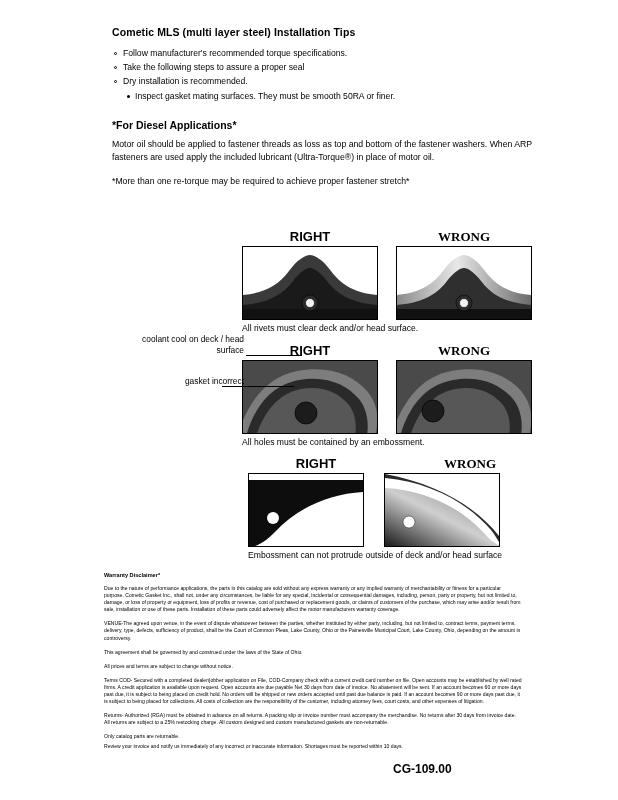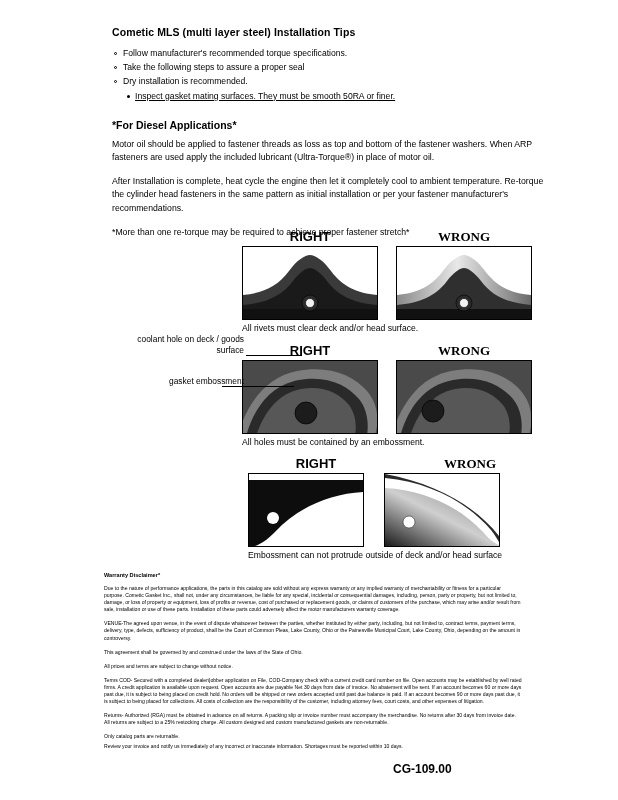--- a/index.html
+++ b/index.html
@@ -53,21 +53,20 @@
     width: 3px;
     height: 3px;
     border: 1px solid #000;
     border-radius: 50%;
     box-sizing: border-box;
   }
   ul.sub {
     list-style: none;
     margin: 0;
     padding: 0 0 0 13px;
-    text-decoration: underline;
   }
   ul.sub li {
     font-size: 8.6px;
     line-height: 13.2px;
     position: relative;
     padding-left: 10px;
   }
   ul.sub li::before {
     content: "";
     position: absolute;
@@ -196,21 +195,20 @@
       <li class="hollow">Follow manufacturer's recommended torque specifications.</li>
       <li class="hollow">Take the following steps to assure a proper seal</li>
       <li class="hollow">Dry installation is recommended.</li>
     </ul>
     <ul class="sub">
       <li>Inspect gasket mating surfaces.  They must be smooth 50RA or finer.</li>
     </ul>
 
     <h2 class="subhead">*For Diesel Applications*</h2>
     <p class="body">Motor oil should be applied to fastener threads as loss as top and bottom of the fastener washers.  When ARP fasteners are used apply the included lubricant (Ultra-Torque®) in place of motor oil.</p>
-    <p class="body">After Installation is complete, heat cycle the engine then let it completely cool to ambient temperature. Re-torque the cylinder head fasteners in the same pattern as initial installation or per your fastener manufacturer's recommendations.</p>
     <p class="body last">*More than one re-torque may be required to achieve proper fastener stretch*</p>
   </div>
 
   <div class="figures">
 
     <div class="figrow">
       <div class="figlabels">
         <div class="figlabel left">RIGHT</div>
         <div class="figlabel gap"></div>
         <div class="figlabel right">WRONG</div>
@@ -308,22 +306,22 @@
             <circle cx="24" cy="48" r="6" fill="#ffffff" stroke="#333" stroke-width="0.6"></circle>
           </svg>
         </div>
       </div>
       <div class="caption" style="padding-left:6px;">Embossment can not protrude outside of deck and/or head surface</div>
     </div>
 
   </div>
 
   <div class="callouts">
-    <div class="callout-text">coolant hole on deck / goods surface</div>
-    <div class="callout-text" style="margin-top:20px;">gasket embossment</div>
+    <div class="callout-text">coolant cool on deck / head surface</div>
+    <div class="callout-text" style="margin-top:20px;">gasket incorrect</div>
   </div>
   <div class="callout-line" style="left:242px; top:355px; width:56px;"></div>
   <div class="callout-line" style="left:218px; top:386px; width:72px;"></div>
 
   <div class="warranty">
     <h3>Warranty Disclaimer*</h3>
     <p>Due to the nature of performance applications, the parts in this catalog are sold without any express warranty or any implied warranty of merchantability or fitness for a particular purpose.  Cometic Gasket Inc., shall not, under any circumstances, be liable for any special, incidental or consequential damages, including, person, party or property, but not limited to, damage, or loss of property or equipment, loss of profits or revenue, cost of purchased or replacement goods, or claims of customers of the purchase, which may arise and/or result from sale, installation or use of these parts.  Installation of these parts could adversely affect the motor manufacturers warranty coverage.</p>
     <p>VENUE-The agreed upon venue, in the event of dispute whatsoever between the parties, whether instituted by either party, including, but not limited to, contract terms, payment terms, delivery, type, defects, sufficiency of product, shall be the Court of Common Pleas, Lake County, Ohio or the Painesville Municipal Court, Lake County, Ohio, depending on the amount in controversy.</p>
     <p>This agreement shall be governed by and construed under the laws of the State of Ohio.</p>
     <p>All prices and terms are subject to change without notice.</p>

